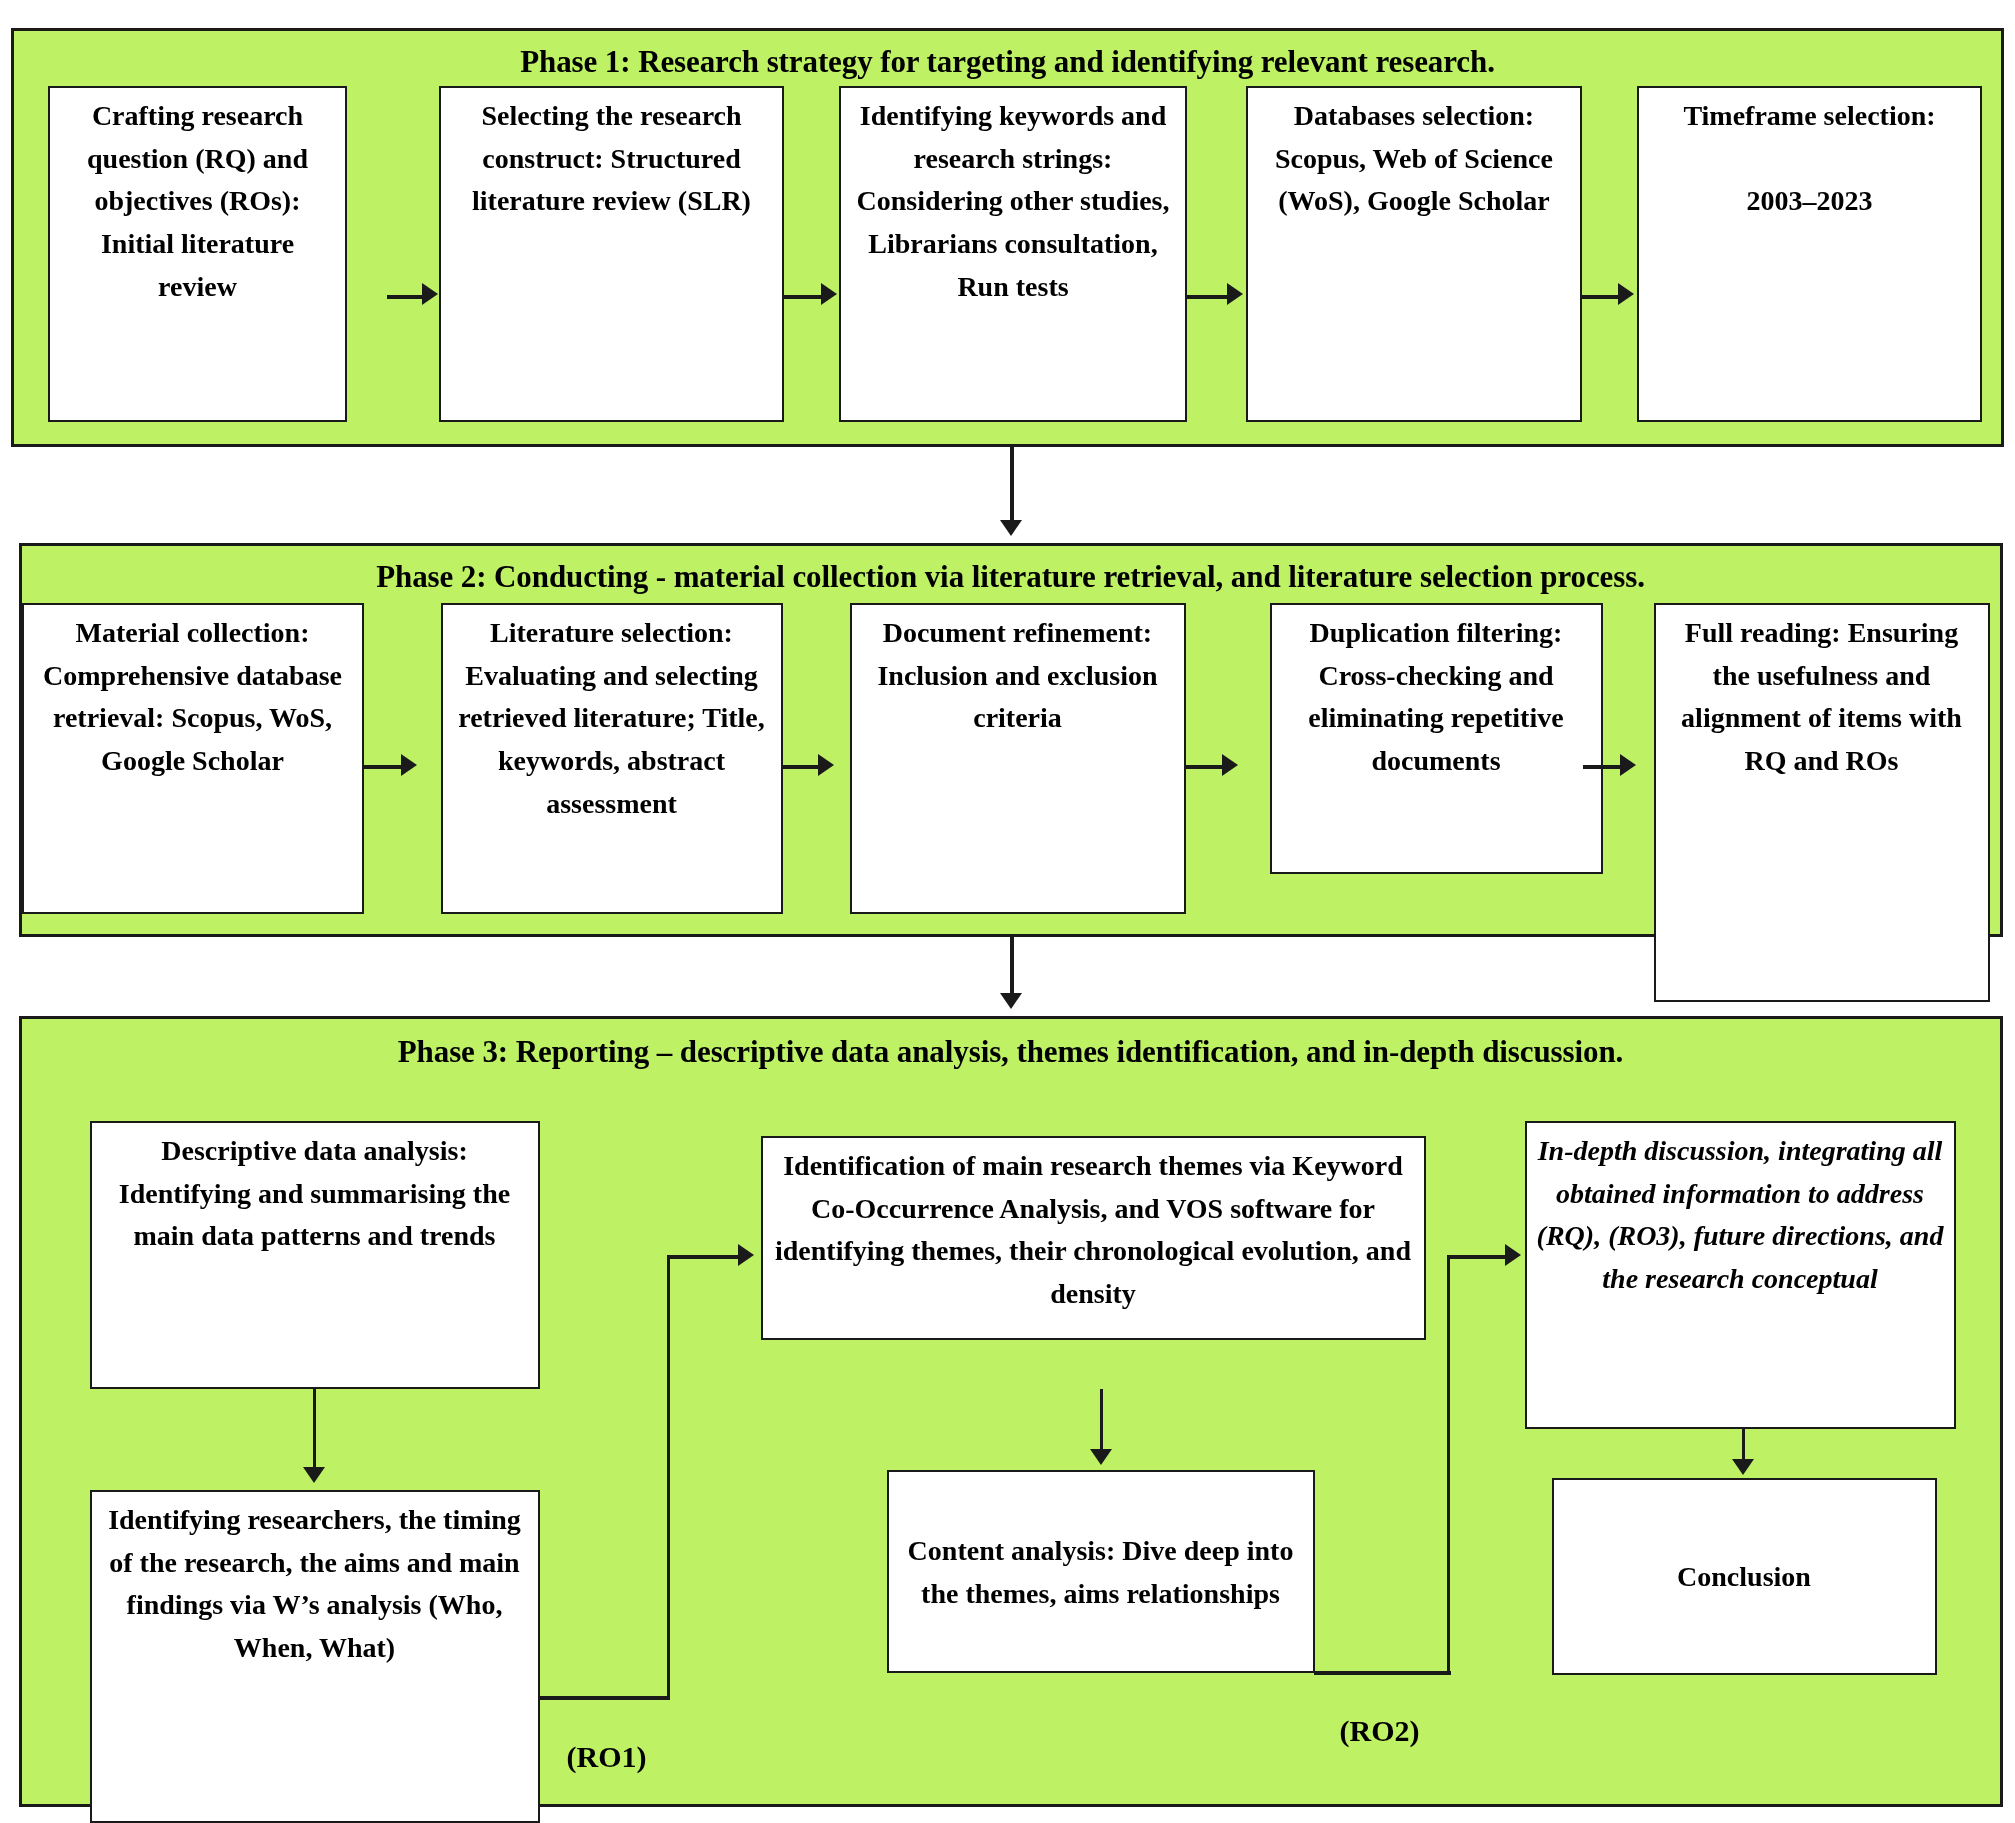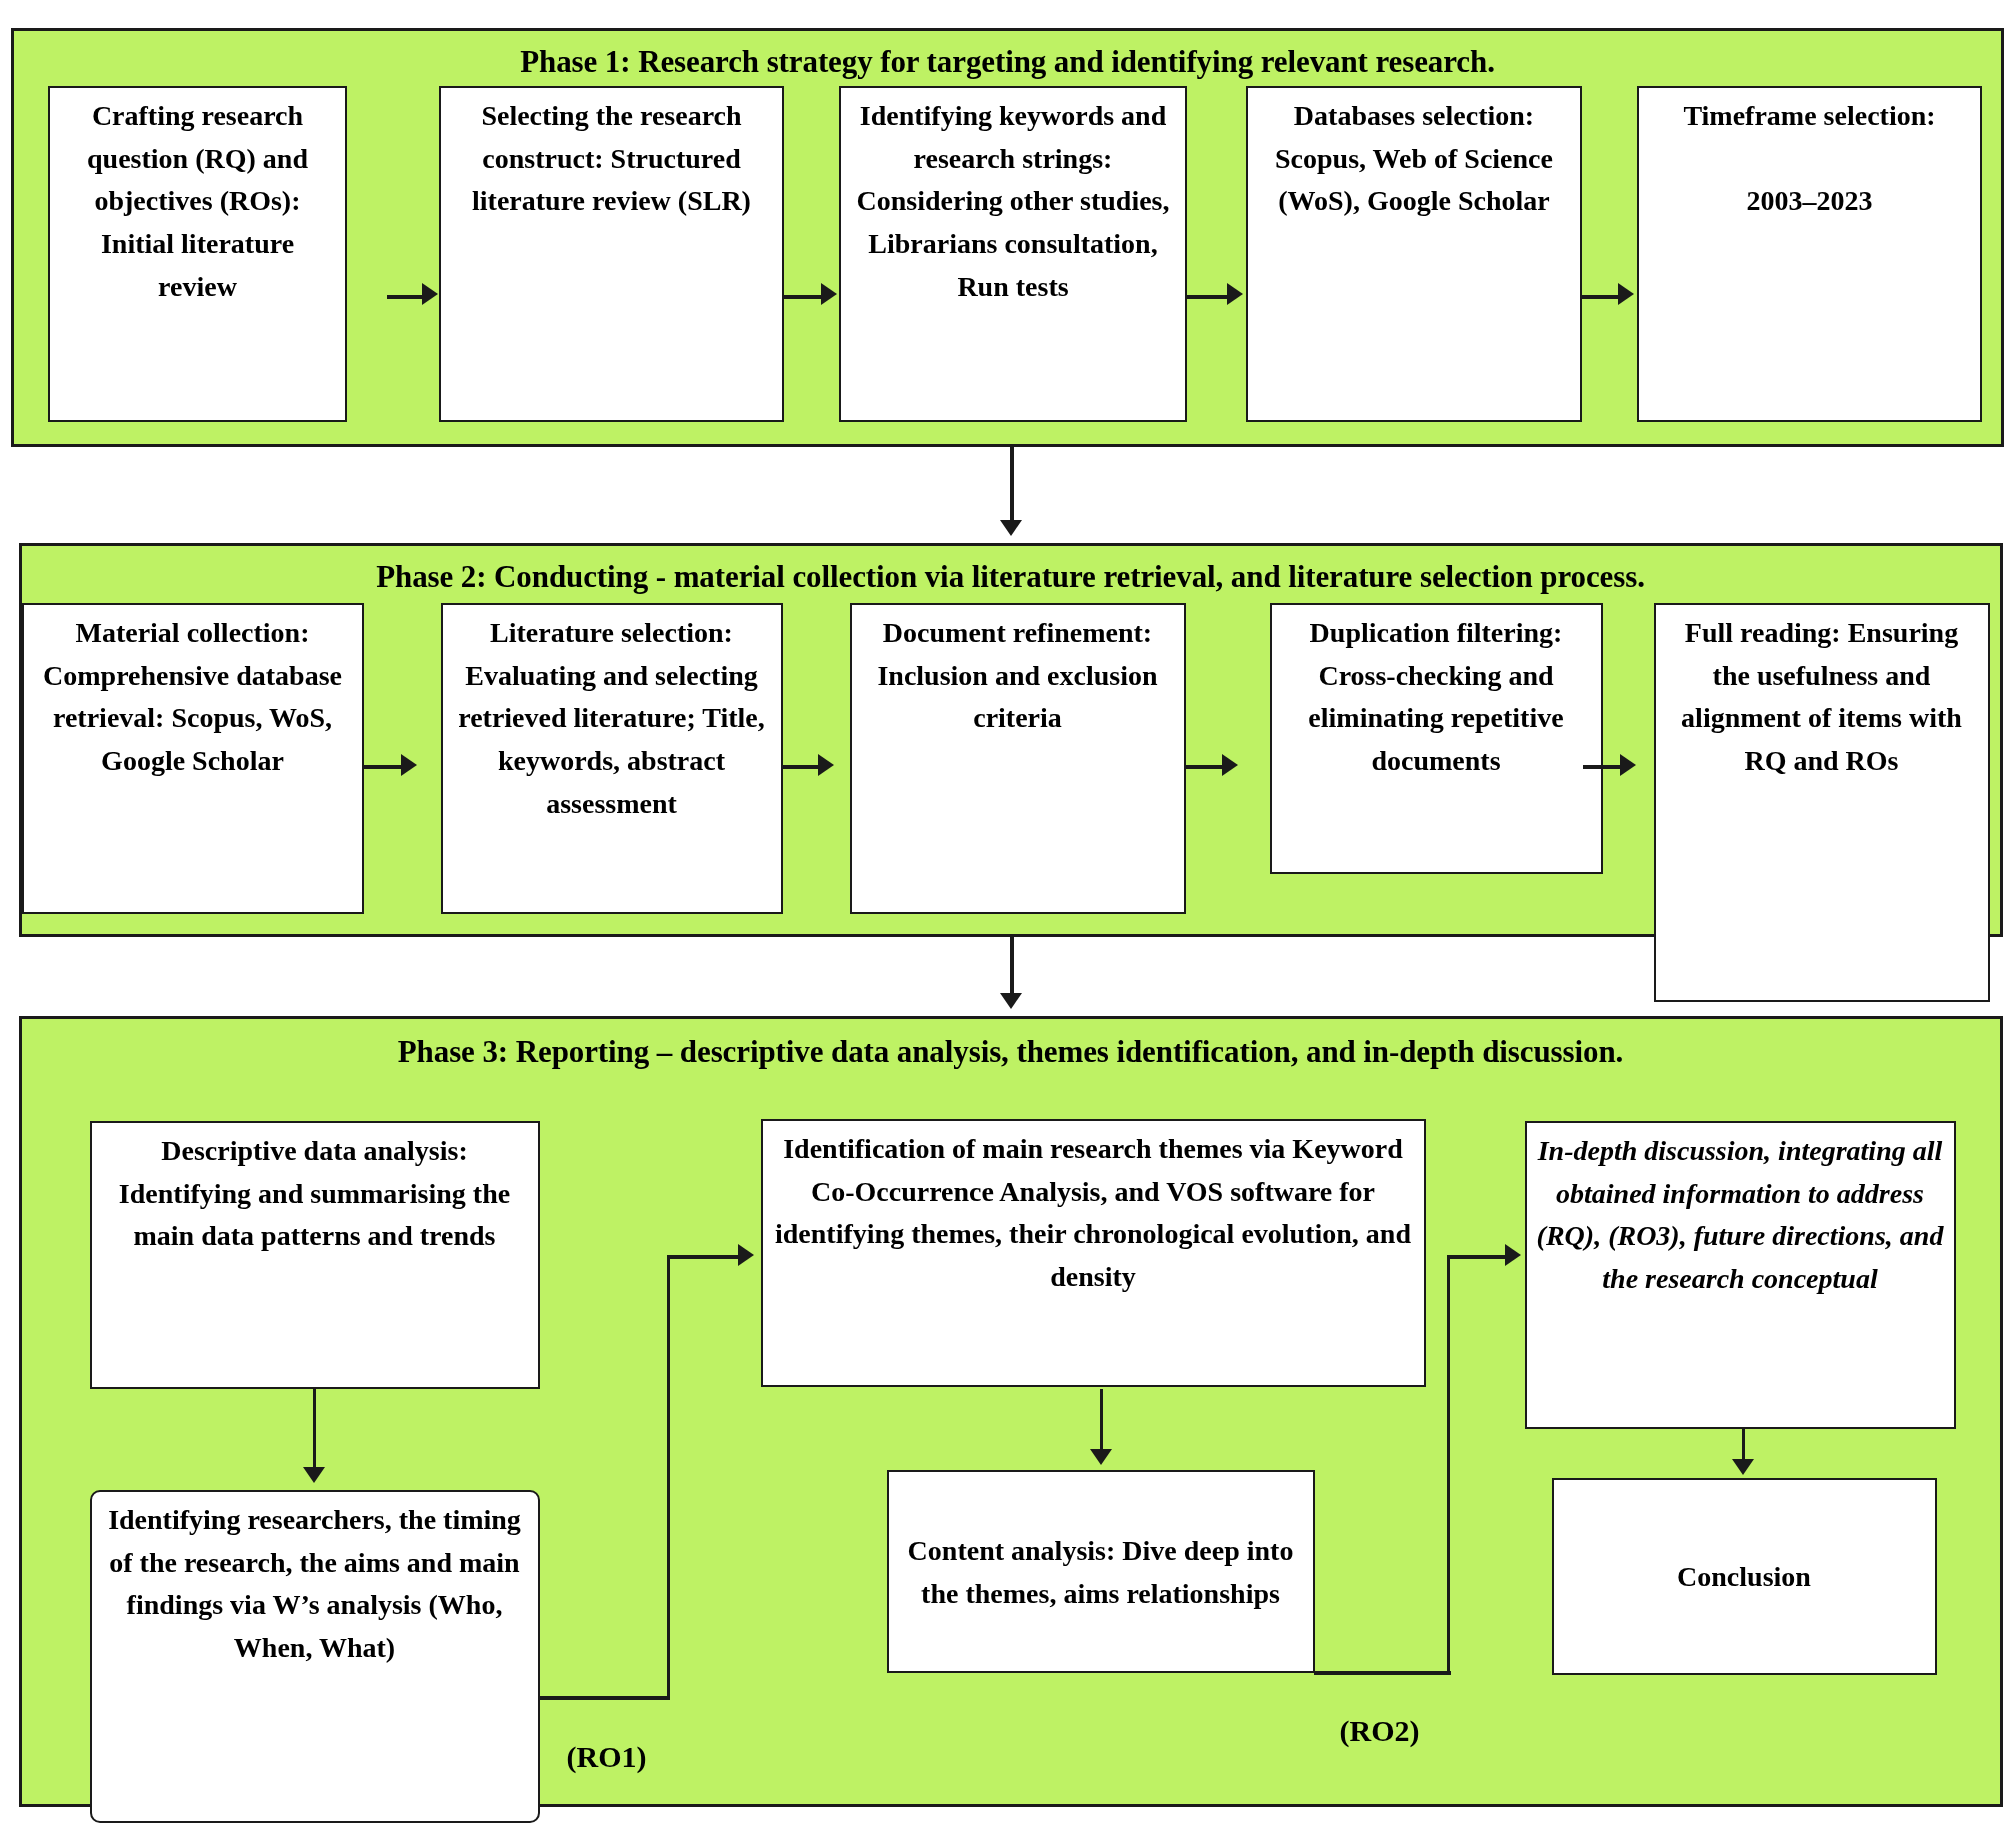--- a/index.html
+++ b/index.html
@@ -149,23 +149,23 @@
   </div>
 
   <div class="vline" style="left:1010px; top:937px; width:4.3px; height:57px;"></div>
   <div class="arrow-d" style="left:1000px; top:993px;"></div>
 
   <div class="phase" id="phase3">
     <div class="phase-title">Phase 3: Reporting – descriptive data analysis, themes identification, and in-depth discussion.</div>
 
     <div class="box" style="left:68px; top:102px; width:450px; height:268px;">Descriptive data analysis: Identifying and summarising the main data patterns and trends</div>
 
-    <div class="box" style="left:68px; top:471px; width:450px; height:333px;border-radius:10px;">Identifying researchers, the timing of the research, the aims and main findings via W’s analysis (Who, When, What)</div>
+    <div class="box" style="left:68px; top:471px; width:450px; height:333px;">Identifying researchers, the timing of the research, the aims and main findings via W’s analysis (Who, When, What)</div>
 
-    <div class="box" style="left:739px;top:100px; width:665px; height:268px;">Identification of main research themes via Keyword Co-Occurrence Analysis, and VOS software for identifying themes, their chronological evolution, and density</div>
+    <div class="box" style="left:739px;top:117px; width:665px; height:204px;">Identification of main research themes via Keyword Co-Occurrence Analysis, and VOS software for identifying themes, their chronological evolution, and density</div>
 
     <div class="box mid" style="left:865px;top:451px; width:428px; height:203px;">Content analysis: Dive deep into the themes, aims relationships</div>
 
     <div class="box" style="left:1503px;top:102px; width:431px; height:308px;font-style:italic;">In-depth discussion, integrating all obtained information to address (RQ), (RO3), future directions, and the research conceptual</div>
 
     <div class="box mid" style="left:1530px;top:459px; width:385px; height:197px;">Conclusion</div>
 
     <div class="vline" style="left:291px; top:370px; height:80px;"></div>
     <div class="arrow-d" style="left:281px; top:448px;"></div>
 

